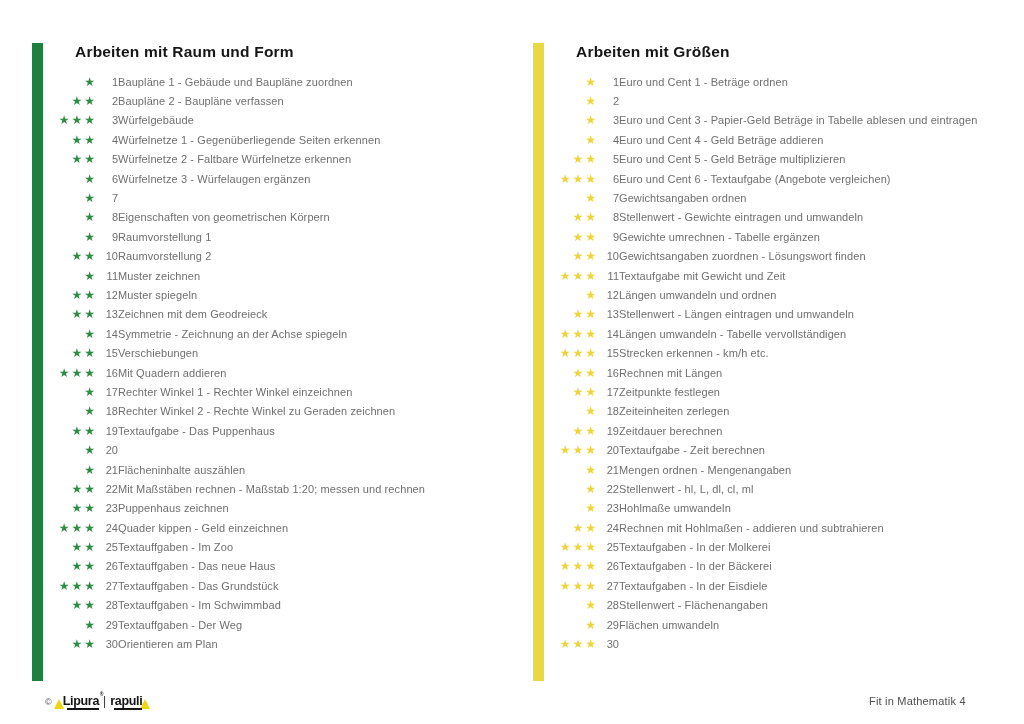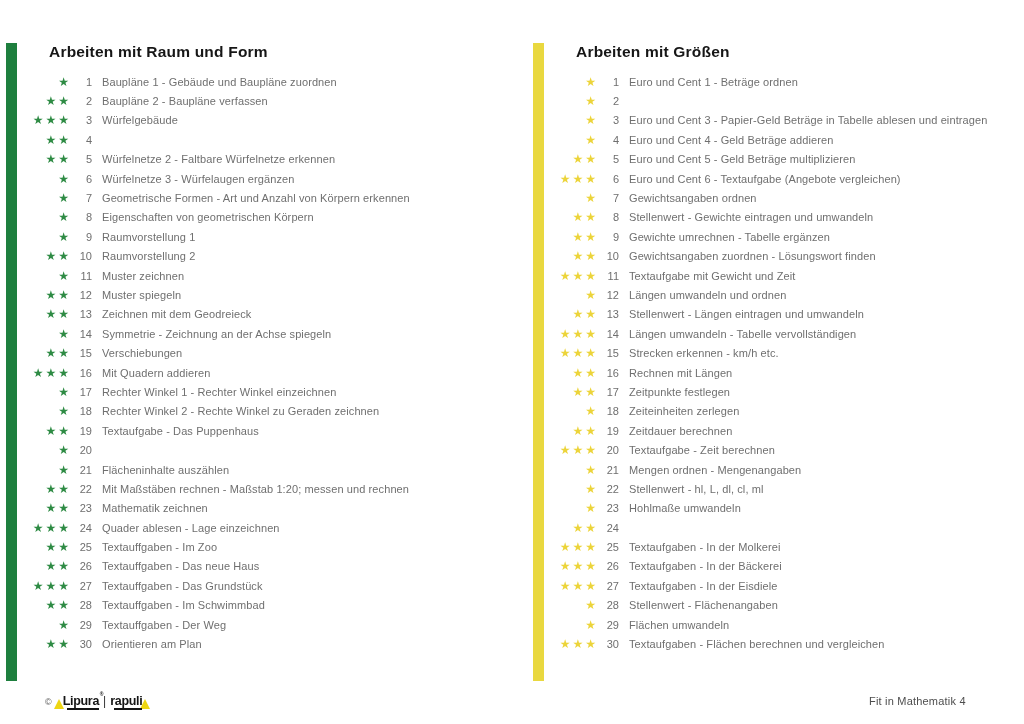--- a/index.html
+++ b/index.html
@@ -12,21 +12,21 @@
   * { box-sizing: border-box; }
   html, body { margin: 0; padding: 0; }
   body {
     width: 1024px; height: 724px;
     background: #ffffff;
     font-family: "Liberation Sans", sans-serif;
     position: relative;
     overflow: hidden;
   }
   .section { position: absolute; top: 43px; width: 500px; height: 645px; }
-  #section-left  { left: 6px; padding-left: 36px; }
+  #section-left  { left: 32px; padding-left: 36px; }
   #section-right { left: 533px; }
   .bar { position: absolute; left: 0; top: 0; width: 11px; height: 638px; }
   #section-left  .bar { background: var(--green); }
   #section-right .bar { background: var(--yellow); }
   .title {
     position: absolute; left: 43px; top: 0; margin: 0;
     font-size: 15.5px; font-weight: bold; color: #161616;
     letter-spacing: 0.2px; white-space: nowrap;
   }
   .items { position: absolute; left: 23px; top: 29px; }
@@ -36,21 +36,21 @@
     font-size: 12px; letter-spacing: 2px; line-height: 1;
     white-space: nowrap;
   }
   #section-left  .stars { color: var(--green-star); }
   #section-right .stars { color: var(--yellow-star); }
   .num {
     width: 16px; margin-left: 5px; text-align: right;
     font-size: 11px; color: #6f6f6f;
   }
   .label {
-    margin-left: 10px; font-size: 11px; color: #6f6f6f;
+    font-size: 11px; color: #6f6f6f;
     white-space: nowrap; letter-spacing: 0.1px;
   }
   .footer-logo {
     position: absolute; left: 45px; top: 694px;
     display: flex; align-items: flex-end; height: 15px;
   }
   .copyright { font-size: 9px; color: #555; margin-right: 2px; align-self: center; }
   .tri {
     width: 0; height: 0;
     border-left: 5px solid transparent;
@@ -98,35 +98,35 @@
         <span class="label">Baupläne 2 - Baupläne verfassen</span>
       </div>
       <div class="row">
         <span class="stars">★★★</span>
         <span class="num">3</span>
         <span class="label">Würfelgebäude</span>
       </div>
       <div class="row">
         <span class="stars">★★</span>
         <span class="num">4</span>
+        <span class="label">Würfelnetze 1 - Gegenüberliegende Seiten erkennen</span>
       </div>
       <div class="row">
         <span class="stars">★★</span>
         <span class="num">5</span>
         <span class="label">Würfelnetze 2 - Faltbare Würfelnetze erkennen</span>
       </div>
       <div class="row">
         <span class="stars">★</span>
         <span class="num">6</span>
         <span class="label">Würfelnetze 3 - Würfelaugen ergänzen</span>
       </div>
       <div class="row">
         <span class="stars">★</span>
         <span class="num">7</span>
-        <span class="label">Geometrische Formen - Art und Anzahl von Körpern erkennen</span>
       </div>
       <div class="row">
         <span class="stars">★</span>
         <span class="num">8</span>
         <span class="label">Eigenschaften von geometrischen Körpern</span>
       </div>
       <div class="row">
         <span class="stars">★</span>
         <span class="num">9</span>
         <span class="label">Raumvorstellung 1</span>
@@ -191,26 +191,26 @@
         <span class="label">Flächeninhalte auszählen</span>
       </div>
       <div class="row">
         <span class="stars">★★</span>
         <span class="num">22</span>
         <span class="label">Mit Maßstäben rechnen - Maßstab 1:20; messen und rechnen</span>
       </div>
       <div class="row">
         <span class="stars">★★</span>
         <span class="num">23</span>
-        <span class="label">Mathematik zeichnen</span>
+        <span class="label">Puppenhaus zeichnen</span>
       </div>
       <div class="row">
         <span class="stars">★★★</span>
         <span class="num">24</span>
-        <span class="label">Quader ablesen - Lage einzeichnen</span>
+        <span class="label">Quader kippen - Geld einzeichnen</span>
       </div>
       <div class="row">
         <span class="stars">★★</span>
         <span class="num">25</span>
         <span class="label">Textauffgaben - Im Zoo</span>
       </div>
       <div class="row">
         <span class="stars">★★</span>
         <span class="num">26</span>
         <span class="label">Textauffgaben - Das neue Haus</span>
@@ -353,20 +353,21 @@
         <span class="label">Stellenwert - hl, L, dl, cl, ml</span>
       </div>
       <div class="row">
         <span class="stars">★</span>
         <span class="num">23</span>
         <span class="label">Hohlmaße umwandeln</span>
       </div>
       <div class="row">
         <span class="stars">★★</span>
         <span class="num">24</span>
+        <span class="label">Rechnen mit Hohlmaßen - addieren und subtrahieren</span>
       </div>
       <div class="row">
         <span class="stars">★★★</span>
         <span class="num">25</span>
         <span class="label">Textaufgaben - In der Molkerei</span>
       </div>
       <div class="row">
         <span class="stars">★★★</span>
         <span class="num">26</span>
         <span class="label">Textaufgaben - In der Bäckerei</span>
@@ -382,21 +383,20 @@
         <span class="label">Stellenwert - Flächenangaben</span>
       </div>
       <div class="row">
         <span class="stars">★</span>
         <span class="num">29</span>
         <span class="label">Flächen umwandeln</span>
       </div>
       <div class="row">
         <span class="stars">★★★</span>
         <span class="num">30</span>
-        <span class="label">Textaufgaben - Flächen berechnen und vergleichen</span>
       </div>
     </div>
 </div>
 
 <div class="footer-logo">
   <span class="copyright">©</span>
   <span class="tri lead"></span>
   <span class="brand"><span>Lipura</span><span class="tm">®</span><span class="ubar"></span></span>
   <span class="sep">|</span>
   <span class="brand"><span>rapuli</span><span class="ubar"></span></span>

